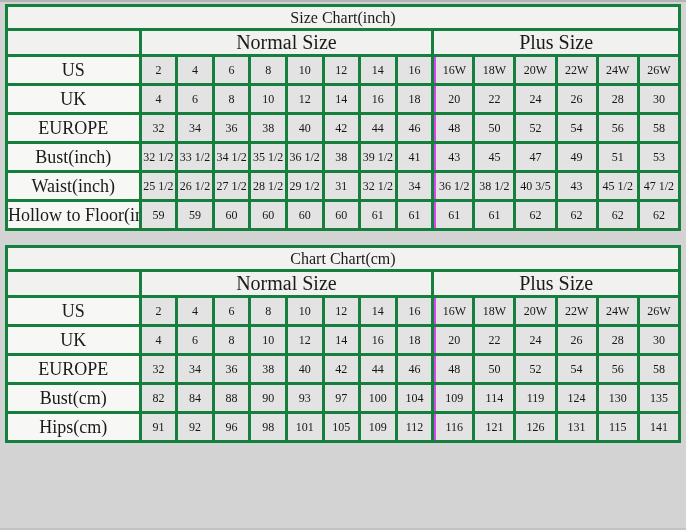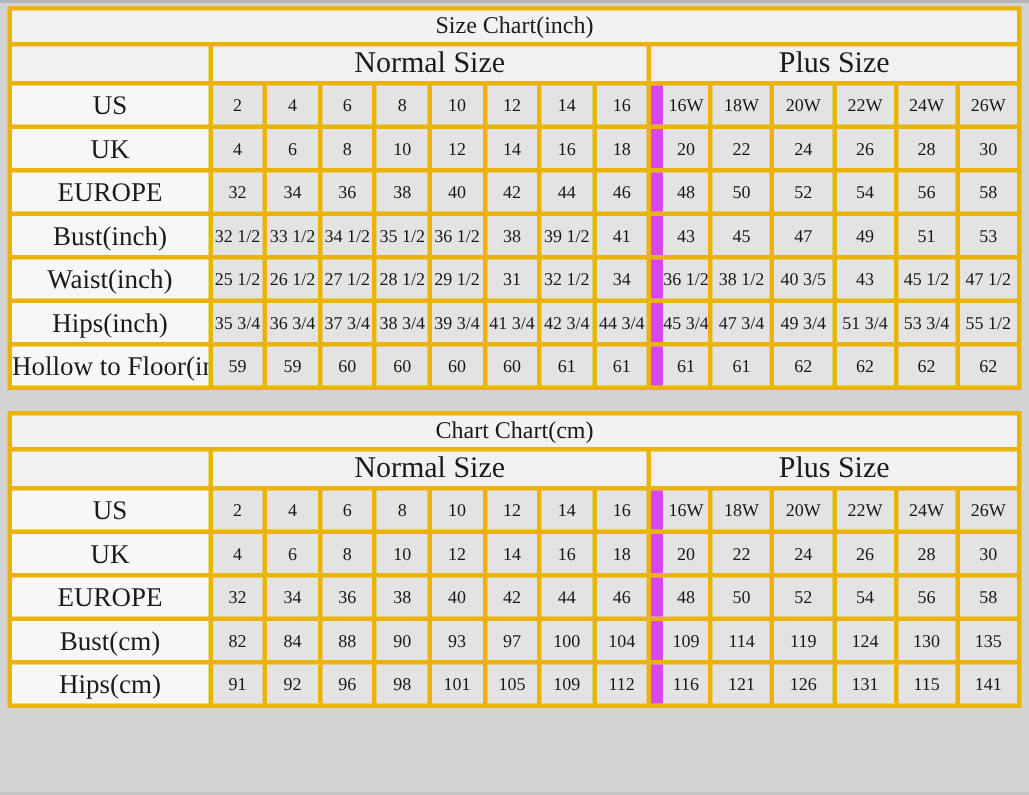--- a/index.html
+++ b/index.html
@@ -22,21 +22,21 @@
   }
   .page::after {
     content: ""; position: absolute; bottom: 0; left: 0; right: 0;
     height: 2px; background: #c3c3c3;
   }
   table.size-table {
     width: 100%;
     border-collapse: separate;
     border-spacing: 3px;
     table-layout: fixed;
-    background: #eab308; 
+    background: #15803d; 
   }
   .spacer { height: 14px; }
   col.col-label  { width: 20.8%; }
   col.col-normal { width: 5.35%; }
   col.col-plus   { width: 6.07%; }
   th, td { vertical-align: middle; text-align: center; font-weight: normal; padding: 0; overflow: hidden; white-space: nowrap; }
   .title-cell {
     background: #f2f2f1;
     height: 21px;
     font-size: 16px;
@@ -51,21 +51,21 @@
     background: #f7f7f6;
     height: 26px;
     font-size: 18px;
   }
   td.val {
     background: #e3e3e3;
     height: 26px;
     font-size: 12px;
     color: #161616;
   }
-  td.val.first-plus { border-left: 8px solid #d946ef; text-align: center; }
+  td.val.first-plus { border-left: 2px solid #d946ef; text-align: center; }
 </style>
 </head>
 <body>
 
 <div class="page">
 
   <table class="size-table">
     <colgroup>
       <col class="col-label">
       <col class="col-normal">
@@ -173,37 +173,20 @@
           <td class="val normal">32 1/2</td>
           <td class="val normal">34</td>
           <td class="val plus first-plus">36 1/2</td>
           <td class="val plus">38 1/2</td>
           <td class="val plus">40 3/5</td>
           <td class="val plus">43</td>
           <td class="val plus">45 1/2</td>
           <td class="val plus">47 1/2</td>
         </tr>
         <tr>
-          <th class="row-label">Hips(inch)</th>
-          <td class="val normal">35 3/4</td>
-          <td class="val normal">36 3/4</td>
-          <td class="val normal">37 3/4</td>
-          <td class="val normal">38 3/4</td>
-          <td class="val normal">39 3/4</td>
-          <td class="val normal">41 3/4</td>
-          <td class="val normal">42 3/4</td>
-          <td class="val normal">44 3/4</td>
-          <td class="val plus first-plus">45 3/4</td>
-          <td class="val plus">47 3/4</td>
-          <td class="val plus">49 3/4</td>
-          <td class="val plus">51 3/4</td>
-          <td class="val plus">53 3/4</td>
-          <td class="val plus">55 1/2</td>
-        </tr>
-        <tr>
           <th class="row-label">Hollow to Floor(inch)</th>
           <td class="val normal">59</td>
           <td class="val normal">59</td>
           <td class="val normal">60</td>
           <td class="val normal">60</td>
           <td class="val normal">60</td>
           <td class="val normal">60</td>
           <td class="val normal">61</td>
           <td class="val normal">61</td>
           <td class="val plus first-plus">61</td>

